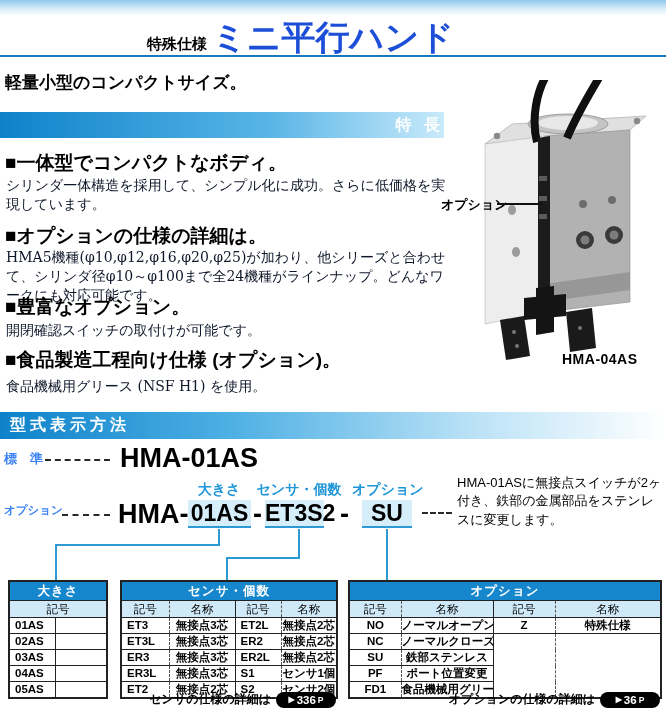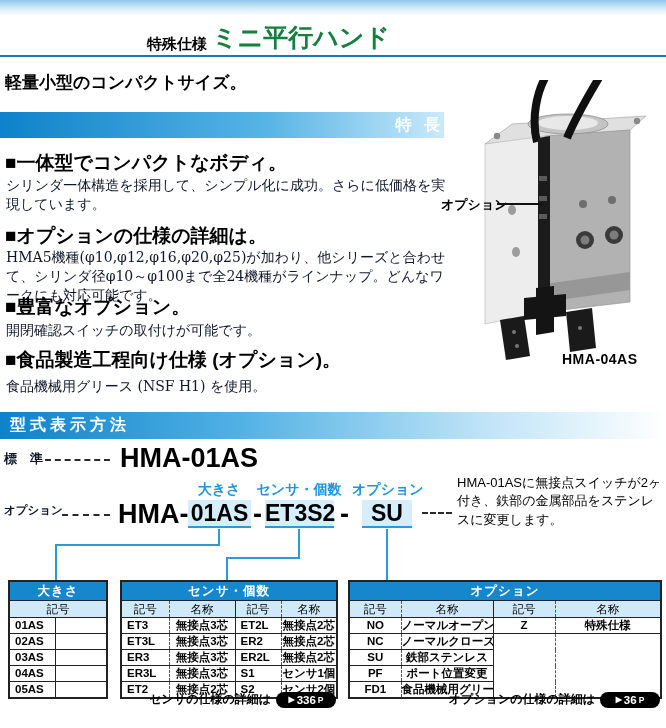--- a/index.html
+++ b/index.html
@@ -5,21 +5,21 @@
   html,body{margin:0;padding:0;background:#fff;}
   .page{position:relative;width:666px;height:728px;background:#fff;overflow:hidden;
         font-family:"Liberation Sans",sans-serif;color:#000;}
   .abs{position:absolute;}
 
   
   .top-band{left:0;top:0;width:666px;height:16px;
             background:linear-gradient(180deg,#8ec8ec 0%,#d9edf9 55%,#ffffff 100%);}
   .brand-code{left:4px;top:3px;font-size:50px;line-height:50px;font-weight:bold;letter-spacing:4px;}
   .brand-suffix{left:147px;top:35px;font-size:15px;font-weight:bold;}
-  .brand-product{left:212px;top:22px;font-size:25px;line-height:30px;font-weight:bold;color:#15803d;}
+  .brand-product{left:212px;top:22px;font-size:34px;line-height:30px;font-weight:bold;color:#1d4ed8;}
   .header-rule{left:0;top:55px;width:666px;height:2px;background:#1779bd;}
   .tagline{left:5px;top:71px;font-size:17px;font-weight:bold;}
 
   
   .secbar{height:26px;color:#fff;font-weight:bold;font-size:16px;line-height:26px;
           padding-left:10px;letter-spacing:4px;box-sizing:border-box;}
   .bar-features{left:0;top:112px;width:444px;
           background:linear-gradient(90deg,#0d82ca 0%,#57b4e6 60%,#c9eafa 100%);text-align:right;}
   .bar-model{left:0;top:412px;width:666px;height:27px;
           background:linear-gradient(90deg,#0d82ca 0%,#4fb0e4 35%,#bde3f7 72%,#ffffff 100%);}
@@ -29,21 +29,21 @@
   .fbody{left:6px;width:446px;font-size:14px;line-height:1.34;
          font-family:"DejaVu Serif",serif;color:#0f172a;}
 
   
   .photo{left:440px;top:80px;}
   .option-callout{left:441px;top:196px;font-size:13px;font-weight:bold;}
   .option-pointer{left:497px;top:203px;width:46px;height:2px;background:#111;}
   .photo-caption{left:562px;top:351px;font-size:14px;font-weight:bold;letter-spacing:0.5px;}
 
   
-  .blabel{font-size:13px;font-weight:bold;color:#0f172a;white-space:nowrap;}
+  .blabel{font-size:13px;font-weight:bold;color:#3b82f6;white-space:nowrap;}
   .leader{border-top:2px dashed #2a2a2a;height:0;}
   .mtext{font-size:27px;font-weight:bold;line-height:28px;white-space:nowrap;}
   .mbox{height:26px;background:#d6edfa;border-bottom:2px solid #2d9ad6;text-align:center;
         font-size:23px;font-weight:bold;line-height:27px;}
   .plabel{font-size:14px;font-weight:bold;color:#1e96d8;text-align:center;white-space:nowrap;}
   .model-note{left:457px;top:474px;width:208px;font-size:13px;line-height:1.42;}
   .conn{background:#2d9ad6;}
 
   
   .spec-table{border-collapse:collapse;table-layout:fixed;border:2px solid #222;}
@@ -143,21 +143,21 @@
 
   <div class="abs plabel" style="left:189px;top:481px;width:60px;">大きさ</div>
   <div class="abs plabel" style="left:253px;top:481px;width:92px;">センサ・個数</div>
   <div class="abs plabel" style="left:352px;top:481px;width:70px;">オプション</div>
 
   <div class="abs blabel" style="left:4px;top:503px;font-size:11.5px;">オプション</div>
   <div class="abs leader" style="left:62px;top:514px;width:48px;"></div>
   <div class="abs mtext" style="left:118px;top:500px;">HMA-</div>
   <div class="abs mbox" style="left:188px;top:500px;width:63px;">01AS</div>
   <div class="abs mtext" style="left:253px;top:500px;">-</div>
-  <div class="abs mbox" style="left:265px;top:500px;width:69px;">ET3S2</div>
+  <div class="abs mbox" style="left:265px;top:500px;width:59px;">ET3S2</div>
   <div class="abs mtext" style="left:340px;top:500px;">-</div>
   <div class="abs mbox" style="left:362px;top:500px;width:50px;">SU</div>
   <div class="abs leader" style="left:422px;top:512px;width:30px;"></div>
   <div class="abs model-note">HMA-01ASに無接点スイッチが2ヶ付き、鉄部の金属部品をステンレスに変更します。</div>
 
   <div class="abs conn" style="left:218px;top:529px;width:2px;height:17px;"></div>
   <div class="abs conn" style="left:55px;top:544px;width:165px;height:2px;"></div>
   <div class="abs conn" style="left:55px;top:544px;width:2px;height:37px;"></div>
   <div class="abs conn" style="left:298px;top:529px;width:2px;height:30px;"></div>
   <div class="abs conn" style="left:226px;top:557px;width:74px;height:2px;"></div>

